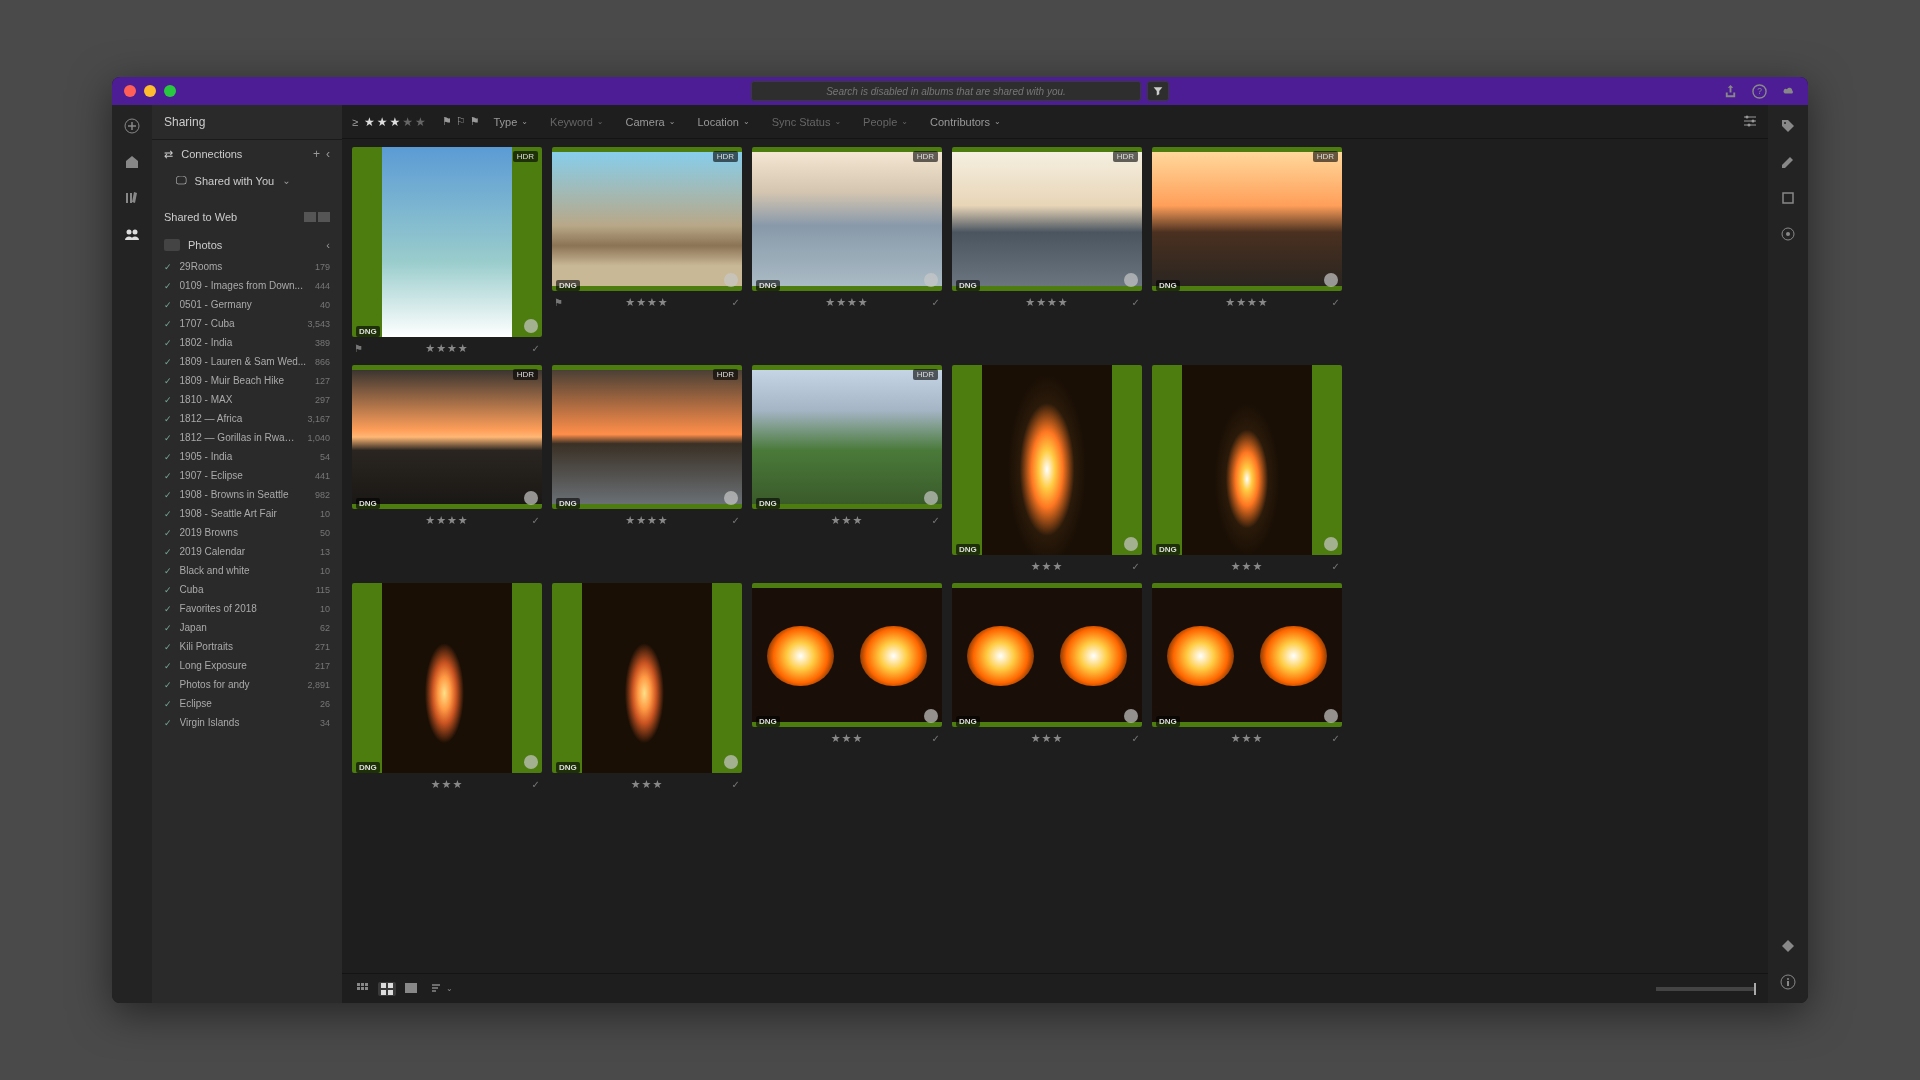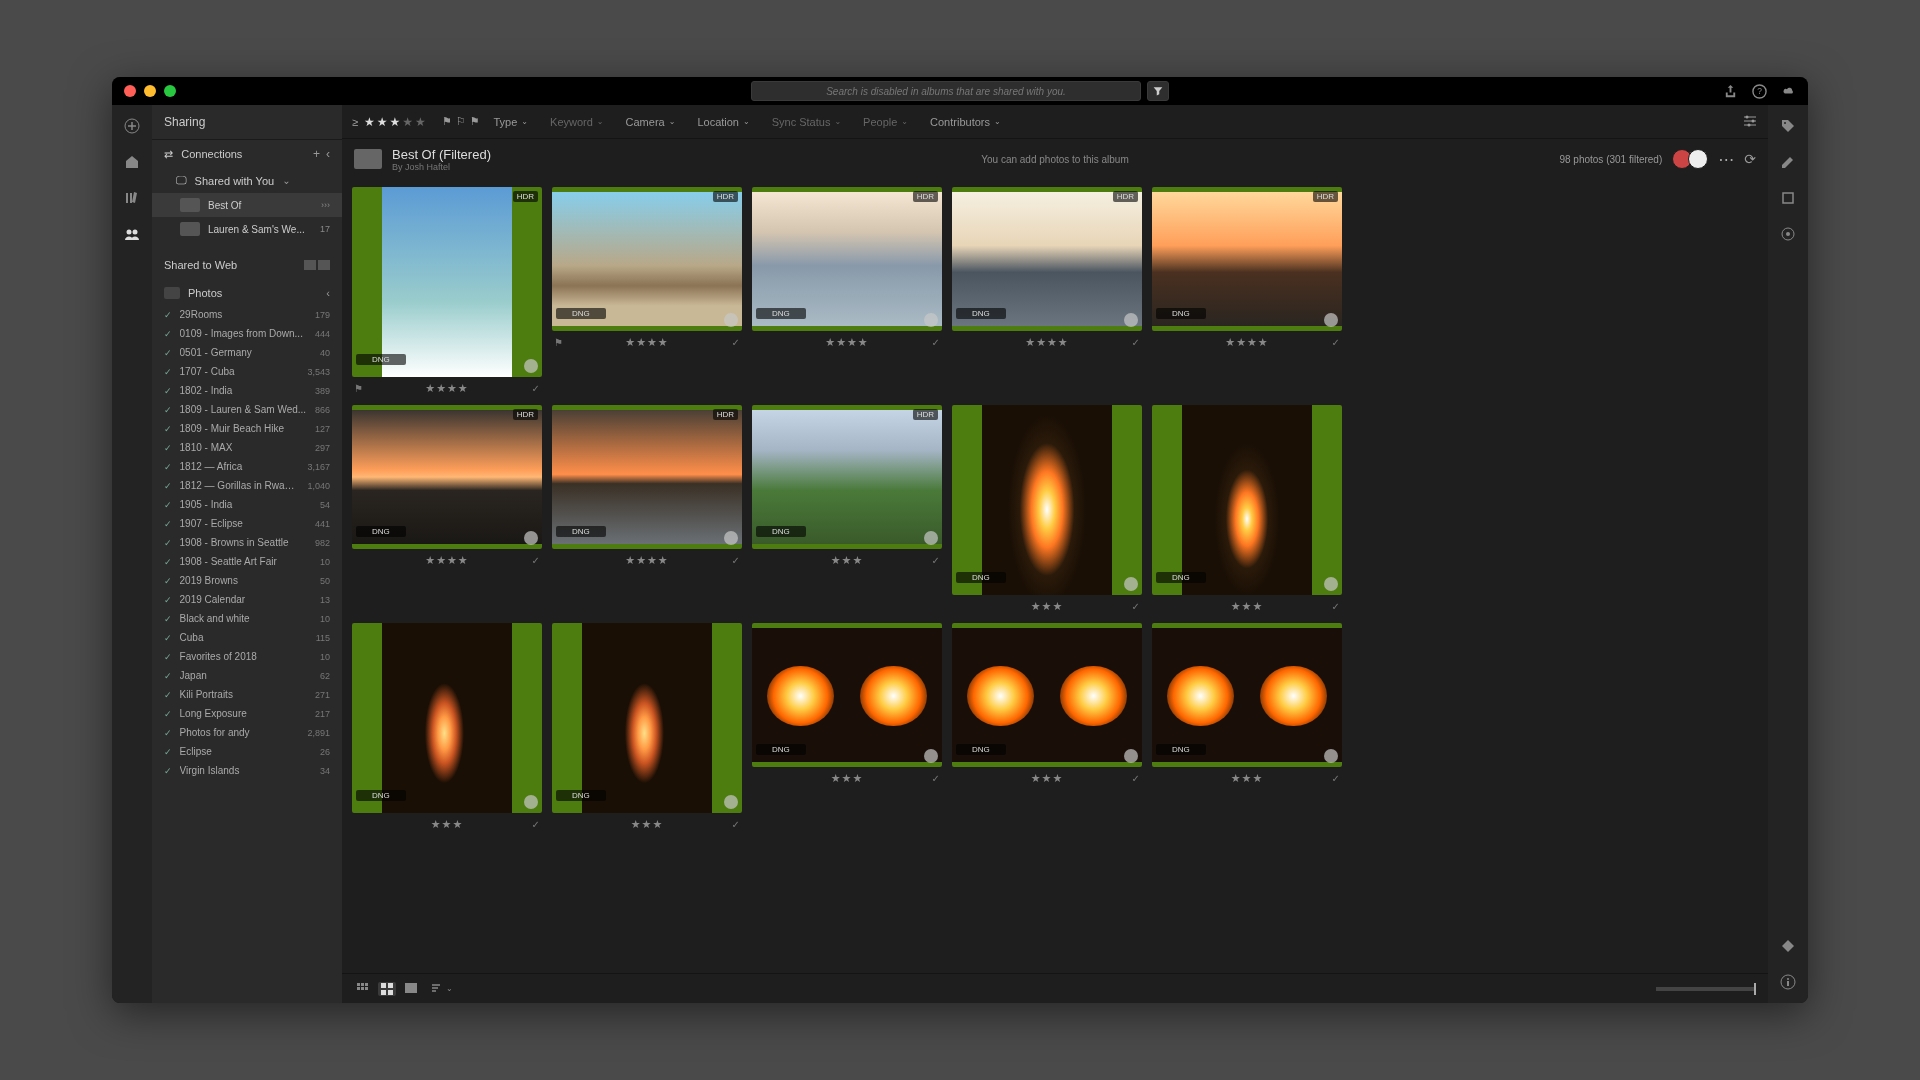--- a/index.html
+++ b/index.html
@@ -1,20 +1,20 @@
 <!DOCTYPE html>
 <html><head>
 <meta charset="utf-8">
 <style>
 * { margin: 0; padding: 0; box-sizing: border-box; font-family: -apple-system, "Segoe UI", sans-serif; }
 body { background: #4a4a4a; width: 1920px; height: 1080px; overflow: hidden; }
 .app-window { position: absolute; left: 112px; top: 77px; width: 1696px; height: 926px; background: #1a1a1a; border-radius: 8px; overflow: hidden; display: flex; flex-direction: column; box-shadow: 0 10px 40px rgba(0,0,0,0.5); }
 
 
-.titlebar { height: 28px; background: #000000; display: flex; align-items: center; padding: 8px 12px; position: relative; }
+.titlebar { height: 28px; background: #4c1d95; display: flex; align-items: center; padding: 8px 12px; position: relative; }
 .traffic-lights { display: flex; gap: 8px; }
 .traffic-light { width: 12px; height: 12px; border-radius: 50%; }
 .tl-red { background: #ff5f57; }
 .tl-yellow { background: #febc2e; }
 .tl-green { background: #28c840; }
 .search-area { position: absolute; left: 50%; transform: translateX(-50%); display: flex; align-items: center; gap: 6px; }
 .search-box { width: 390px; height: 20px; background: #2e2e2e; border: 1px solid #3a3a3a; border-radius: 3px; display: flex; align-items: center; justify-content: center; font-size: 10px; color: #777; font-style: italic; }
 .filter-btn { width: 22px; height: 20px; background: #2e2e2e; border: 1px solid #3a3a3a; border-radius: 3px; display: flex; align-items: center; justify-content: center; color: #ccc; font-size: 10px; }
 .titlebar-right { position: absolute; right: 12px; display: flex; gap: 14px; color: #888; }
 .titlebar-right svg, .titlebar-right span { width: 15px; height: 15px; }
@@ -83,21 +83,21 @@
 
 .grid-scroll { flex: 1; overflow-y: auto; padding: 8px 10px; }
 .grid-row { display: flex; gap: 10px; margin-bottom: 10px; justify-content: flex-start; }
 .grid-cell { display: flex; flex-direction: column; align-items: center; gap: 4px; }
 .thumb { position: relative; background: #4d7c0f; border-radius: 2px; overflow: hidden; display:flex; align-items:center; justify-content:center; }
 .thumb-tall { width: 190px; height: 190px; }
 .thumb-tall .img { width: 130px; height: 190px; position: relative; }
 .thumb-wide { width: 190px; height: 144px; }
 .thumb-wide .img { width: 190px; height: 134px; position: relative; }
 .thumb .hdr { position: absolute; top: 4px; right: 4px; background: rgba(0,0,0,0.6); color: #ddd; font-size: 8px; padding: 1px 4px; border-radius: 2px; }
-.thumb .dng { position: absolute; bottom: 12px; left: 4px; background: rgba(0,0,0,0.6); color: #ddd; font-size: 8px; padding: 1px 16px; border-radius: 2px; }
+.thumb .dng { position: absolute; bottom: 0; left: 4px; background: rgba(0,0,0,0.6); color: #ddd; font-size: 8px; padding: 1px 3px; border-radius: 2px; font-weight: bold; }
 .thumb .usr { position: absolute; bottom: 4px; right: 4px; width: 14px; height: 14px; border-radius: 50%; background: rgba(200,200,200,0.7); }
 .meta-row { width: 190px; display: flex; align-items: center; justify-content: center; position: relative; height: 14px; }
 .meta-stars { color: #888; font-size: 11px; letter-spacing: 1px; }
 .meta-flag { position: absolute; left: 2px; color: #777; font-size: 10px; }
 .meta-sync { position: absolute; right: 2px; color: #777; font-size: 10px; }
 
 
 .sky1 { background: linear-gradient(180deg,#5b9bd5 0%,#9cc 60%,#fff 100%); }
 .cliff { background: linear-gradient(180deg,#87ceeb 0%,#b8a888 55%,#8b7355 70%,#c9b896 85%); }
 .waves1 { background: linear-gradient(180deg,#f5e6d3 0%,#d4c5b0 30%,#8899aa 55%,#aabbc5 100%); }
@@ -208,32 +208,20 @@
           <span>‹</span>
         </span>
       </div>
 
       <div class="subsection-row">
         <span>🖵</span>
         <span class="label">Shared with You</span>
         <span style="color:#999;font-size:10px">⌄</span>
       </div>
 
-      <div id="shared-albums">
-          <div class="album-item selected">
-            <div class="album-thumb"></div>
-    <span class="album-name">Best Of</span>
-    <span class="album-badge">›››</span>
-          </div>
-          <div class="album-item">
-            <div class="album-thumb"></div>
-    <span class="album-name">Lauren &amp; Sam's We...</span>
-    <span class="album-badge">17</span>
-          </div>
-        </div>
 
       <div class="shared-web-header">
         <span>Shared to Web</span>
         <span class="view-toggles">
           <span class="view-toggle"></span>
           <span class="view-toggle"></span>
         </span>
       </div>
 
       <div class="photos-row">
@@ -417,37 +405,20 @@
           </div>
         <div class="filter-spacer"></div>
         <span class="sliders-icon"><svg viewBox="0 0 16 16" width="16" height="16">
               <path d="M2 4h12M2 8h12M2 12h12" stroke="currentColor" stroke-width="1"></path>
               <circle cx="5" cy="4" r="1.5"></circle>
               <circle cx="11" cy="8" r="1.5"></circle>
               <circle cx="7" cy="12" r="1.5"></circle>
             </svg></span>
       </div>
 
-      <div class="album-header">
-        <div class="album-header-thumb"></div>
-        <div class="album-header-text">
-          <div class="album-title">Best Of (Filtered)</div>
-          <div class="album-by">By Josh Haftel</div>
-        </div>
-        <div class="album-header-center">You can add photos to this album</div>
-        <div class="album-header-right">
-          <span>98 photos   (301 filtered)</span>
-          <div class="avatar-pair">
-            <div class="avatar"></div>
-            <div class="avatar"></div>
-          </div>
-          <span class="more-dots">⋯</span>
-          <span class="refresh-icon">⟳</span>
-        </div>
-      </div>
 
       <div class="grid-scroll">
         <div id="grid-rows">
             <div class="grid-row">
               <div class="grid-cell">
       <div class="thumb thumb-tall">
         <div class="img sky1"></div>
         <span class="hdr">HDR</span>
         <span class="dng">DNG</span>
         <span class="usr"></span>

